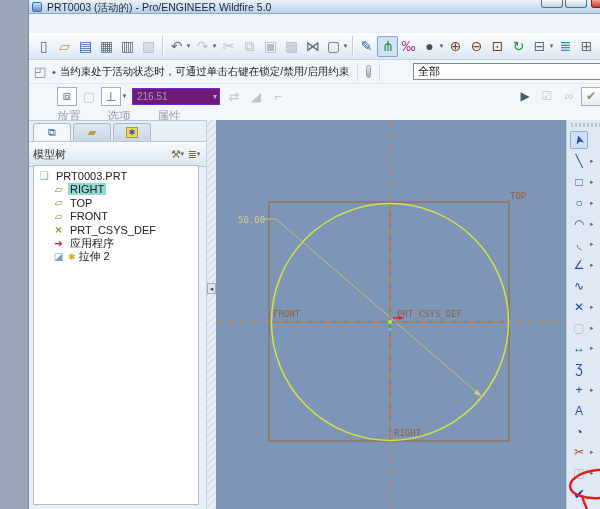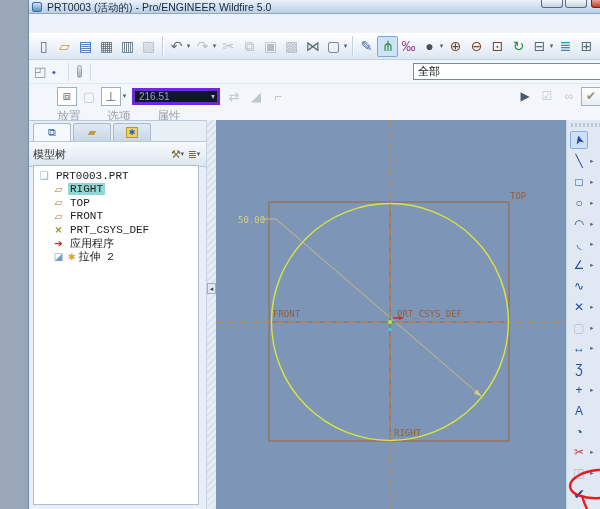--- a/index.html
+++ b/index.html
@@ -45,21 +45,21 @@
   .combo{margin-left:auto;margin-right:4px;width:212px;height:17px;border:1px solid #7a8a9a;background:#fff;
     display:flex;align-items:center;font-size:11px;color:#111;padding-left:4px;}
   .combo .arr{margin-left:auto;font-size:8px;color:#444;padding-right:3px;}
   
   .dashrow{position:absolute;left:0;top:84px;width:600px;height:24px;display:flex;align-items:center;
     background:#f3f7fb;padding-left:28px;}
   .dbtn{width:20px;height:19px;display:flex;align-items:center;justify-content:center;font-size:13px;
     color:#5c6b7a;border:1px solid transparent;margin-right:2px;}
   .dbtn.boxed{border-color:#9fb0c2;background:#fff;}
   .dbtn.dim{opacity:.35;}
-  .dfield{width:88px;height:17px;border:3px solid #6d28d9;background:#0f172a;display:flex;align-items:center;
+  .dfield{width:88px;height:17px;border:1px solid #6d28d9;background:#701a75;display:flex;align-items:center;
     font-size:10px;color:#9aa2ab;padding-left:4px;margin:0 4px;}
   .dfield .arr{margin-left:auto;font-size:8px;color:#b0b8c0;padding-right:2px;}
   .dash-right{margin-left:auto;display:flex;align-items:center;margin-right:4px;}
   .dash-right .dbtn{font-size:12px;}
   .ok-btn{border:1px solid #9fb0c2;background:linear-gradient(#fff,#e7edf3);color:#8d9477;}
   .cancel-x{color:#d81616;font-weight:bold;font-size:14px;}
   .play{color:#4a5a6a;}
   
   .tabsrow{position:absolute;left:0;top:108px;width:600px;height:12px;display:flex;gap:26px;
     padding-left:28px;background:#f3f7fb;}
@@ -78,21 +78,21 @@
   .phead-btns{margin-left:auto;display:flex;align-items:center;gap:2px;}
   .phead-btn{font-size:11px;color:#7a6a3a;display:flex;align-items:center;}
   .tree{position:absolute;left:4px;top:44px;width:166px;height:340px;background:#fff;
     border:1px solid #aebecd;font-size:11px;color:#222;padding-top:3px;overflow:hidden;}
   .trow{display:flex;align-items:center;height:13.5px;padding-left:4px;white-space:nowrap;}
   .trow.child{padding-left:18px;}
   .ticon{width:13px;font-size:10px;line-height:11px;margin-right:3px;text-align:center;}
   .i-part{color:#7fb2d9;} .i-plane{color:#b5702f;} .i-csys{color:#a58a2a;font-weight:bold;}
   .i-insert{color:#cc2222;} .i-extrude{color:#6f9fd0;}
   .star{color:#d9a520;font-size:9px;margin-right:1px;}
-  .tlabel{padding:0 2px;font-family:Liberation Mono, monospace;}
+  .tlabel{padding:0 2px;}
   .tlabel.sel{background:#8fd8d4;}
   
   .splitter{position:absolute;left:177px;top:120px;width:10px;height:389px;
     background:repeating-linear-gradient(135deg,#e8eef6 0 3px,#d8e2ee 3px 5px);border-left:1px solid #c5d2e0;}
   .split-btn{position:absolute;left:0px;top:163px;width:9px;height:11px;background:#dfe8f2;
     border:1px solid #9fb0c2;font-size:7px;line-height:9px;text-align:center;color:#445;}
   
   .canvas{position:absolute;left:187px;top:120px;width:350px;height:389px;}
   .canvas svg{display:block;}
   
@@ -209,20 +209,21 @@
         <span class="g">≣</span>
       </div>
     <div class="tbtn">
         <span class="g">⊞</span>
       </div>
   </div>
 
   <div class="msgrow">
     <span class="msg-ico">◰</span>
     <span class="msg-bullet">•</span>
+    <span class="msg-text">当约束处于活动状态时，可通过单击右键在锁定/禁用/启用约束</span>
     <span class="vline"></span>
     <span class="thermo"></span>
     <span class="vline"></span>
     <div class="combo">
       <span>全部</span>
       <span class="arr">▾</span>
     </div>
   </div>
 
   <div class="dashrow">

